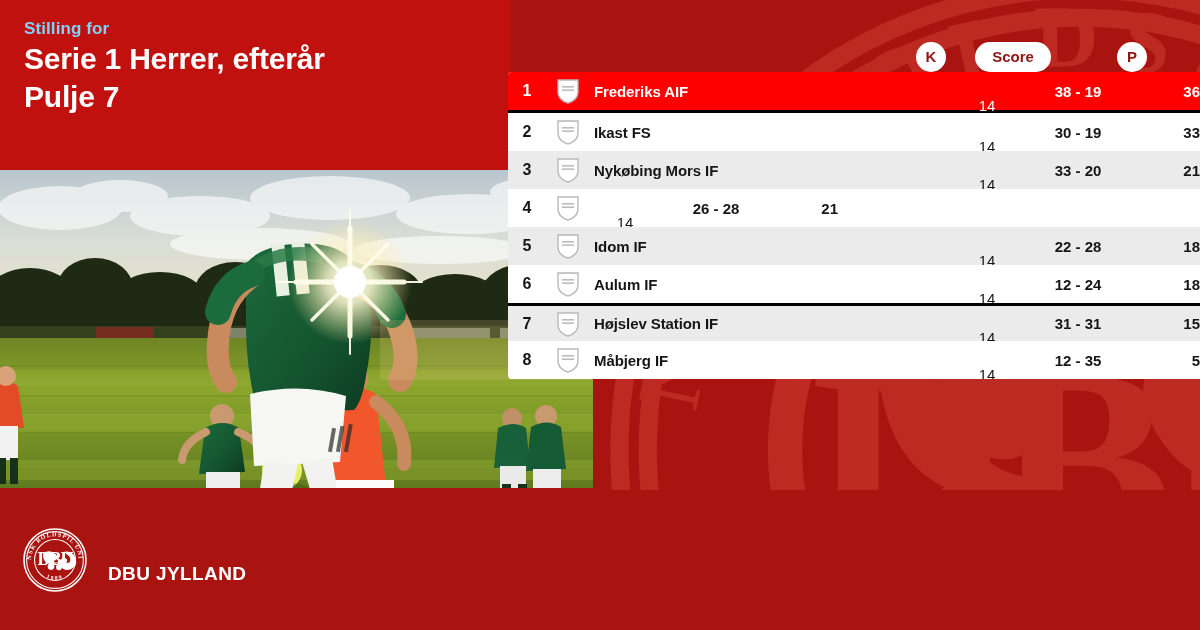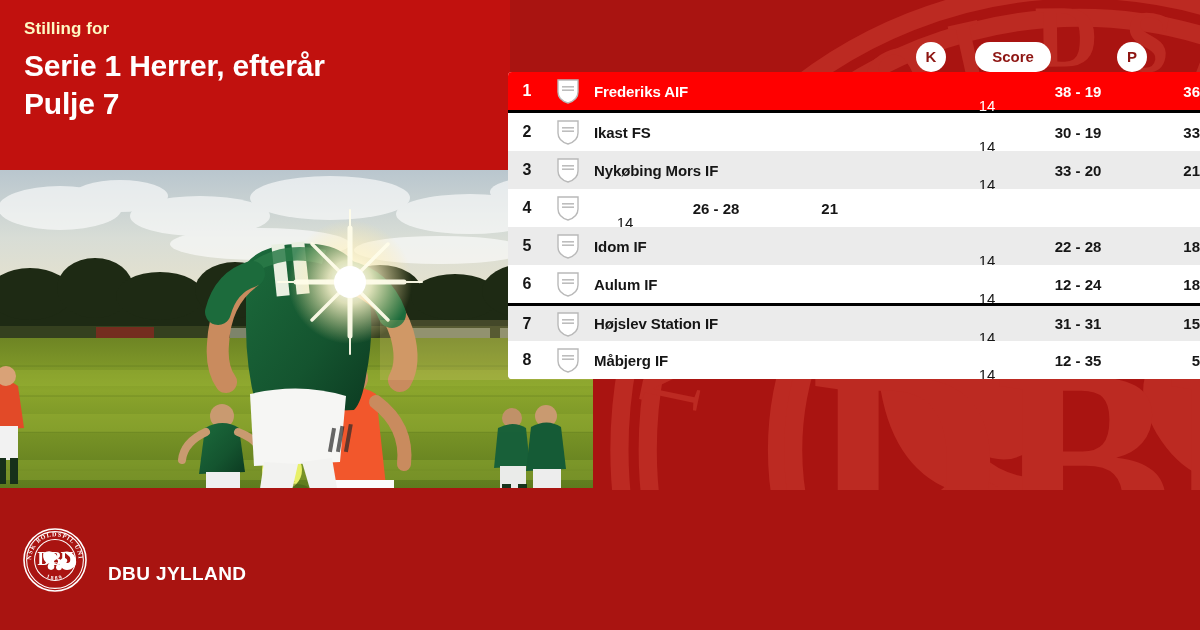--- a/index.html
+++ b/index.html
@@ -23,26 +23,26 @@
 
   
   #title-block {
     position:absolute; left:0; top:0;
     width:510px; height:170px;
     background:#C1110E;
     padding:18px 24px 0 24px;
     z-index:4;
   }
   #eyebrow {
-    color:#fef9c3; font-size:17px; font-weight:bold;
+    color:#7dd3fc; font-size:17px; font-weight:bold;
     letter-spacing:.1px; line-height:22px;
   }
   #headline {
     color:#fff; font-size:30px; font-weight:bold;
-    line-height:38px; letter-spacing:-.2px; margin-top:7px;
+    line-height:38px; letter-spacing:-.2px; 
   }
 
   
   #photo {
     position:absolute; left:0; top:170px;
     width:593px; height:318px;
     overflow:hidden; z-index:3;
     background:#3c4a22;
   }
   #photo svg { display:block; width:593px; height:318px; }

